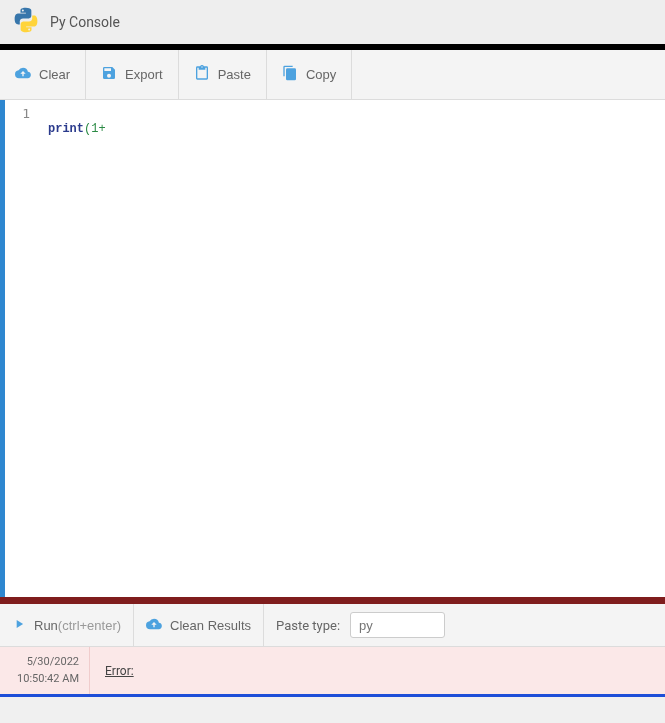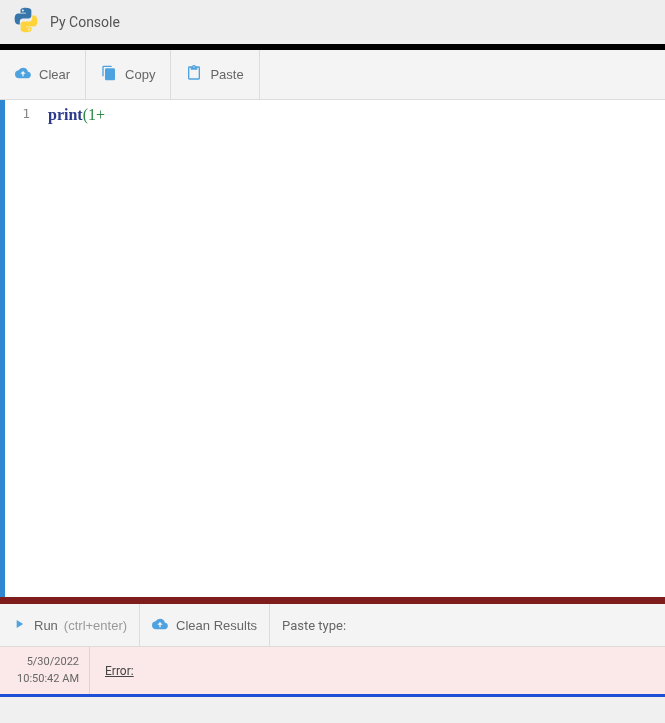--- a/index.html
+++ b/index.html
@@ -68,23 +68,24 @@
       background: #fff;
       text-align: right;
       padding: 6px 10px 0 0;
       font-family: "Consolas", "Monaco", monospace;
       font-size: 13px;
       color: #888;
     }
     .code-area {
       flex: 1;
       padding: 6px 8px 0 8px;
-      font-family: Liberation Serif, serif;
-      font-size: 16px;
+      font-family: Liberation Mono, monospace;
+      font-size: 12px;
       white-space: pre;
+      margin-top: 16px;
     }
     .tok-fn { color: #2a3a8c; font-weight: bold; }
     .tok-paren { color: #2a8a44; }
     .tok-num { color: #2a8a44; }
     .tok-op { color: #2a8a44; }
     .bottom-toolbar {
       height: 50px;
       background: #f4f4f4;
       border-top: 7px solid #7f1d1d;
       border-bottom: 1px solid #dcdcdc;
@@ -134,21 +135,20 @@
       height: 26px;
       border: 1px solid #ccc;
       border-radius: 3px;
       padding: 0 8px;
       font-size: 13px;
       color: #999;
       margin-left: 10px;
     }
     .hint {
       color: #999;
-      margin-left: 6px;
     }
     .result-row {
       height: 50px;
       background: #fbe8e8;
       border-bottom: 3px solid #1d4ed8;
       display: flex;
       align-items: stretch;
     }
     .timestamp-cell {
       width: 90px;
@@ -200,32 +200,40 @@
     <span>
       <svg width="16" height="16" viewBox="0 0 24 24" fill="#4da2df">
           <path d="M19.35 10.04A7.49 7.49 0 0 0 12 4a7.5 7.5 0 0 0-6.65 4.04A6 6 0 0 0 6 20h13a5 5 0 0 0 .35-9.96zM13 13v4h-2v-4H8l4-4 4 4h-3z"></path>
         </svg>
     </span>
     <span>Clear</span>
   </button>
   <button class="tool-btn">
     <span>
       <svg width="16" height="16" viewBox="0 0 24 24" fill="#4da2df">
+          <path d="M17 3H5a2 2 0 0 0-2 2v14a2 2 0 0 0 2 2h14a2 2 0 0 0 2-2V7l-4-4zm-5 16a3 3 0 1 1 0-6 3 3 0 0 1 0 6zm3-10H5V5h10v4z"></path>
+        </svg>
+    </span>
+    <span>Export</span>
+  </button>
+  <button class="tool-btn">
+    <span>
+      <svg width="16" height="16" viewBox="0 0 24 24" fill="#4da2df">
+          <path d="M19 2h-4.18A3 3 0 0 0 9.18 2H5a2 2 0 0 0-2 2v16a2 2 0 0 0 2 2h14a2 2 0 0 0 2-2V4a2 2 0 0 0-2-2zm-7 0a1 1 0 1 1 0 2 1 1 0 0 1 0-2zm7 18H5V4h2v3h10V4h2v16z"></path>
+        </svg>
+    </span>
+    <span>Paste</span>
+  </button>
+  <button class="tool-btn">
+    <span>
+      <svg width="16" height="16" viewBox="0 0 24 24" fill="#4da2df">
           <path d="M16 1H4a2 2 0 0 0-2 2v14h2V3h12V1zm3 4H8a2 2 0 0 0-2 2v14a2 2 0 0 0 2 2h11a2 2 0 0 0 2-2V7a2 2 0 0 0-2-2z"></path>
         </svg>
     </span>
     <span>Copy</span>
-  </button>
-  <button class="tool-btn">
-    <span>
-      <svg width="16" height="16" viewBox="0 0 24 24" fill="#4da2df">
-          <path d="M19 2h-4.18A3 3 0 0 0 9.18 2H5a2 2 0 0 0-2 2v16a2 2 0 0 0 2 2h14a2 2 0 0 0 2-2V4a2 2 0 0 0-2-2zm-7 0a1 1 0 1 1 0 2 1 1 0 0 1 0-2zm7 18H5V4h2v3h10V4h2v16z"></path>
-        </svg>
-    </span>
-    <span>Paste</span>
   </button>
 </div>
 
 <div class="editor-area">
   <div class="blue-strip"></div>
   <div class="gutter">
     <div>1</div>
   </div>
   <div class="code-area"><span class="tok-fn">print</span><span class="tok-paren">(</span><span class="tok-num">1</span><span class="tok-op">+</span></div>
 </div>
@@ -243,20 +251,21 @@
   <button class="bot-btn">
     <span>
       <svg width="16" height="16" viewBox="0 0 24 24" fill="#4da2df">
           <path d="M19.35 10.04A7.49 7.49 0 0 0 12 4a7.5 7.5 0 0 0-6.65 4.04A6 6 0 0 0 6 20h13a5 5 0 0 0 .35-9.96zM13 13v4h-2v-4H8l4-4 4 4h-3z"></path>
         </svg>
     </span>
     <span>Clean Results</span>
   </button>
   <div class="event-type-wrap">
     <span>Paste type:</span>
+    <input class="event-input" type="text" placeholder="py" style="">
   </div>
 </div>
 
 <div class="result-row">
   <div class="timestamp-cell">
     <div>5/30/2022</div>
     <div>10:50:42 AM</div>
   </div>
   <div class="error-cell">
     <span class="error-label">Error:</span>

